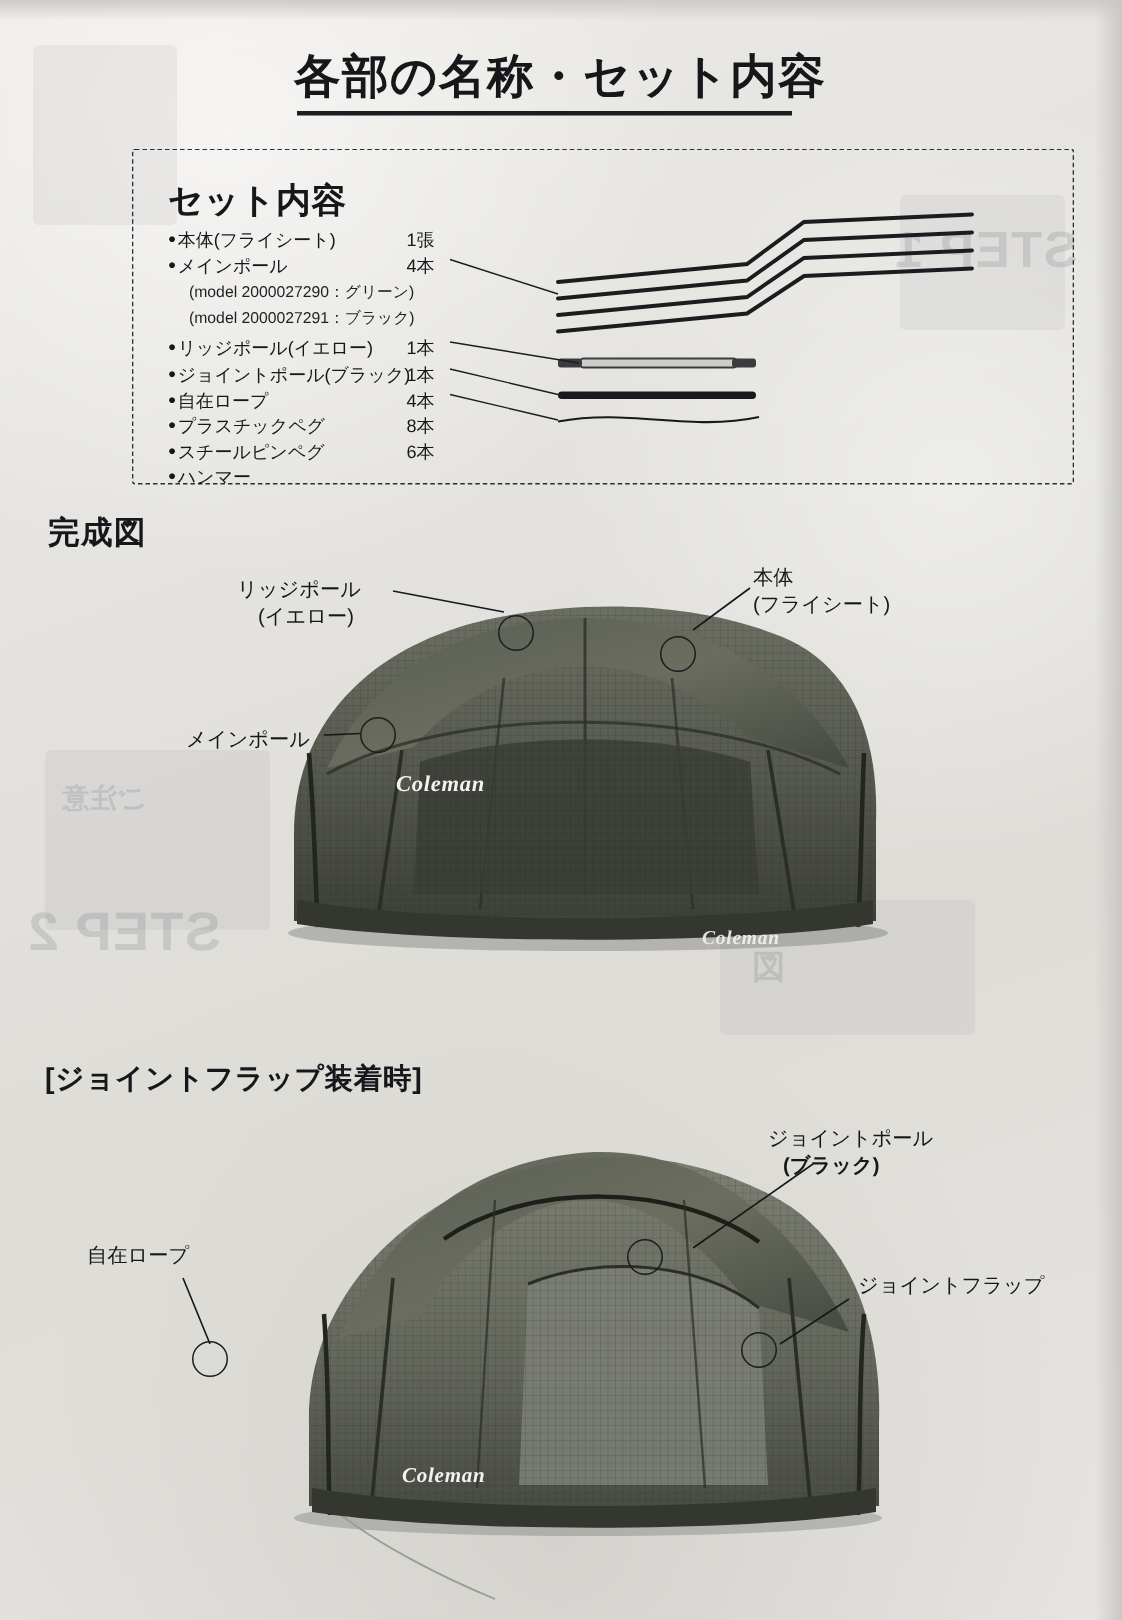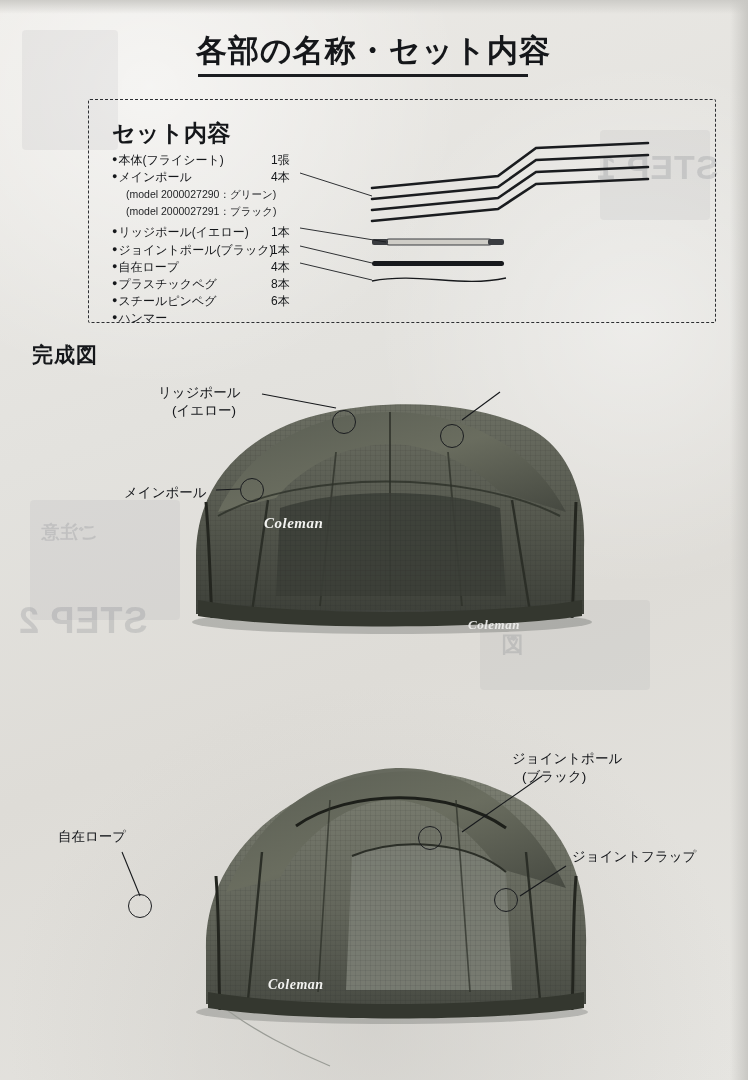--- a/index.html
+++ b/index.html
@@ -324,34 +324,39 @@
 
     <path d="M198 600 C 290 616, 490 616, 582 600 L 582 616 C 490 630, 290 630, 198 616 Z" fill="#34372f"></path>
   </svg>
   <div class="brand" style="left:264px;top:515px;font-size:15px;">Coleman</div>
   <div class="brand" style="left:468px;top:617px;font-size:13px;opacity:0.9;">Coleman</div>
 
   <div class="callout" style="left:158px;top:384px;">
     <div>リッジポール</div>
     <div style="margin-left:14px;">(イエロー)</div>
   </div>
+  <div class="callout" style="left:502px;top:376px;">
+    <div>本体</div>
+    <div>(フライシート)</div>
+  </div>
   <div class="callout" style="left:124px;top:484px;">
     <div>メインポール</div>
   </div>
   <div class="callout-circle" style="left:332px;top:410px;"></div>
   <div class="callout-circle" style="left:440px;top:424px;"></div>
   <div class="callout-circle" style="left:240px;top:478px;"></div>
   <svg class="leader">
     <g stroke="#16181b" stroke-width="1.1" fill="none">
       <path d="M262 394 L 336 408"></path>
       <path d="M500 392 L 462 420"></path>
       <path d="M216 490 L 240 489"></path>
     </g>
   </svg>
 
+  <div id="joint-heading">[ジョイントフラップ装着時]</div>
 
   <svg class="leader">
 
     <ellipse cx="392" cy="1012" rx="196" ry="12" fill="rgba(80,82,78,0.28)"></ellipse>
 
     <path d="M206 950 C 204 876, 256 812, 334 784 C 404 760, 470 772, 520 800 C 568 828, 588 886, 586 948 L 586 1004 L 206 1004 Z" fill="url(#meshGrad2)"></path>
     <path d="M206 950 C 204 876, 256 812, 334 784 C 404 760, 470 772, 520 800 C 568 828, 588 886, 586 948 L 586 1004 L 206 1004 Z" fill="url(#meshPat)"></path>
 
     <path d="M226 892 C 262 812, 320 772, 396 768 C 464 766, 528 808, 566 888 L 498 868 C 462 820, 426 800, 392 800 C 354 800, 306 830, 280 878 Z" fill="url(#roofGrad)" opacity="0.95"></path>
 
@@ -376,21 +381,21 @@
     <g stroke="#16181b" stroke-width="1.1" fill="none">
       <path d="M542 776 L 462 832"></path>
       <path d="M566 866 L 520 896"></path>
       <path d="M122 852 L 140 896"></path>
     </g>
   </svg>
   <div class="brand" style="left:268px;top:977px;font-size:14px;">Coleman</div>
 
   <div class="callout" style="left:512px;top:750px;">
     <div>ジョイントポール</div>
-    <div style="margin-left:10px;">(ブラック)</div>
+    <div style="margin-left:10px;font-weight:bold;">(ブラック)</div>
   </div>
   <div class="callout" style="left:572px;top:848px;">
     <div>ジョイントフラップ</div>
   </div>
   <div class="callout" style="left:58px;top:828px;">
     <div>自在ロープ</div>
   </div>
   <div class="callout-circle" style="left:418px;top:826px;"></div>
   <div class="callout-circle" style="left:494px;top:888px;"></div>
   <div class="callout-circle" style="left:128px;top:894px;"></div>

